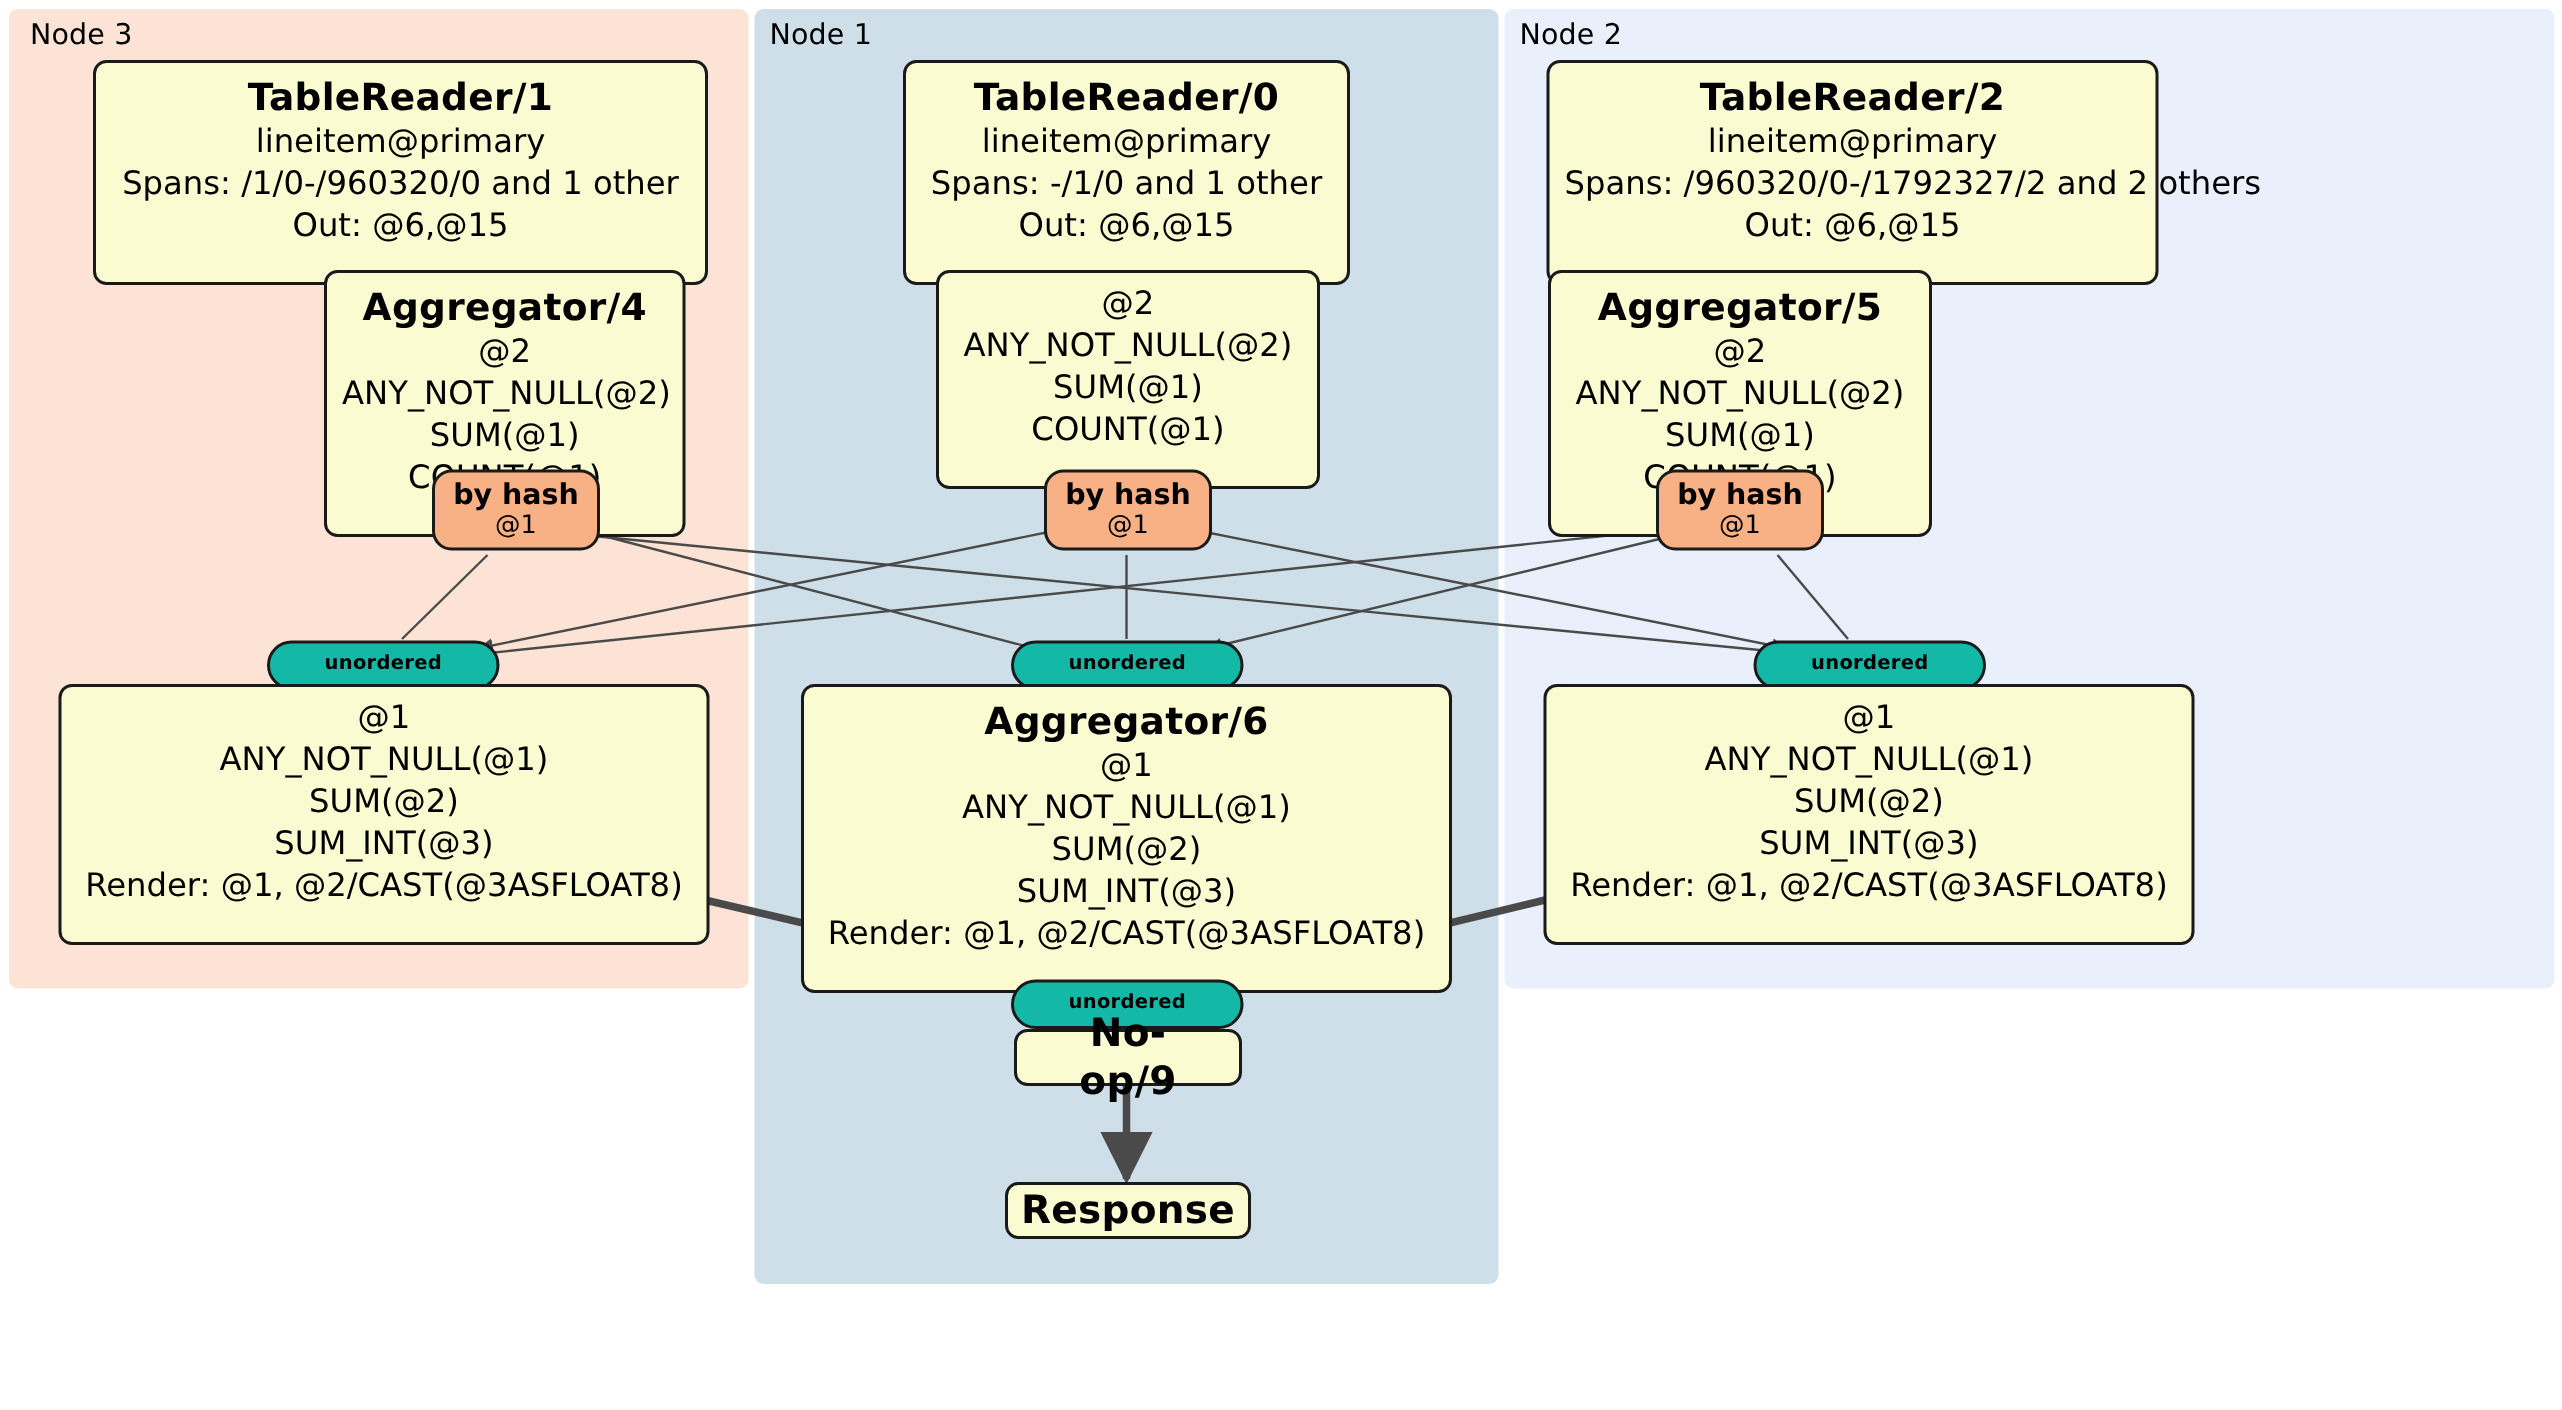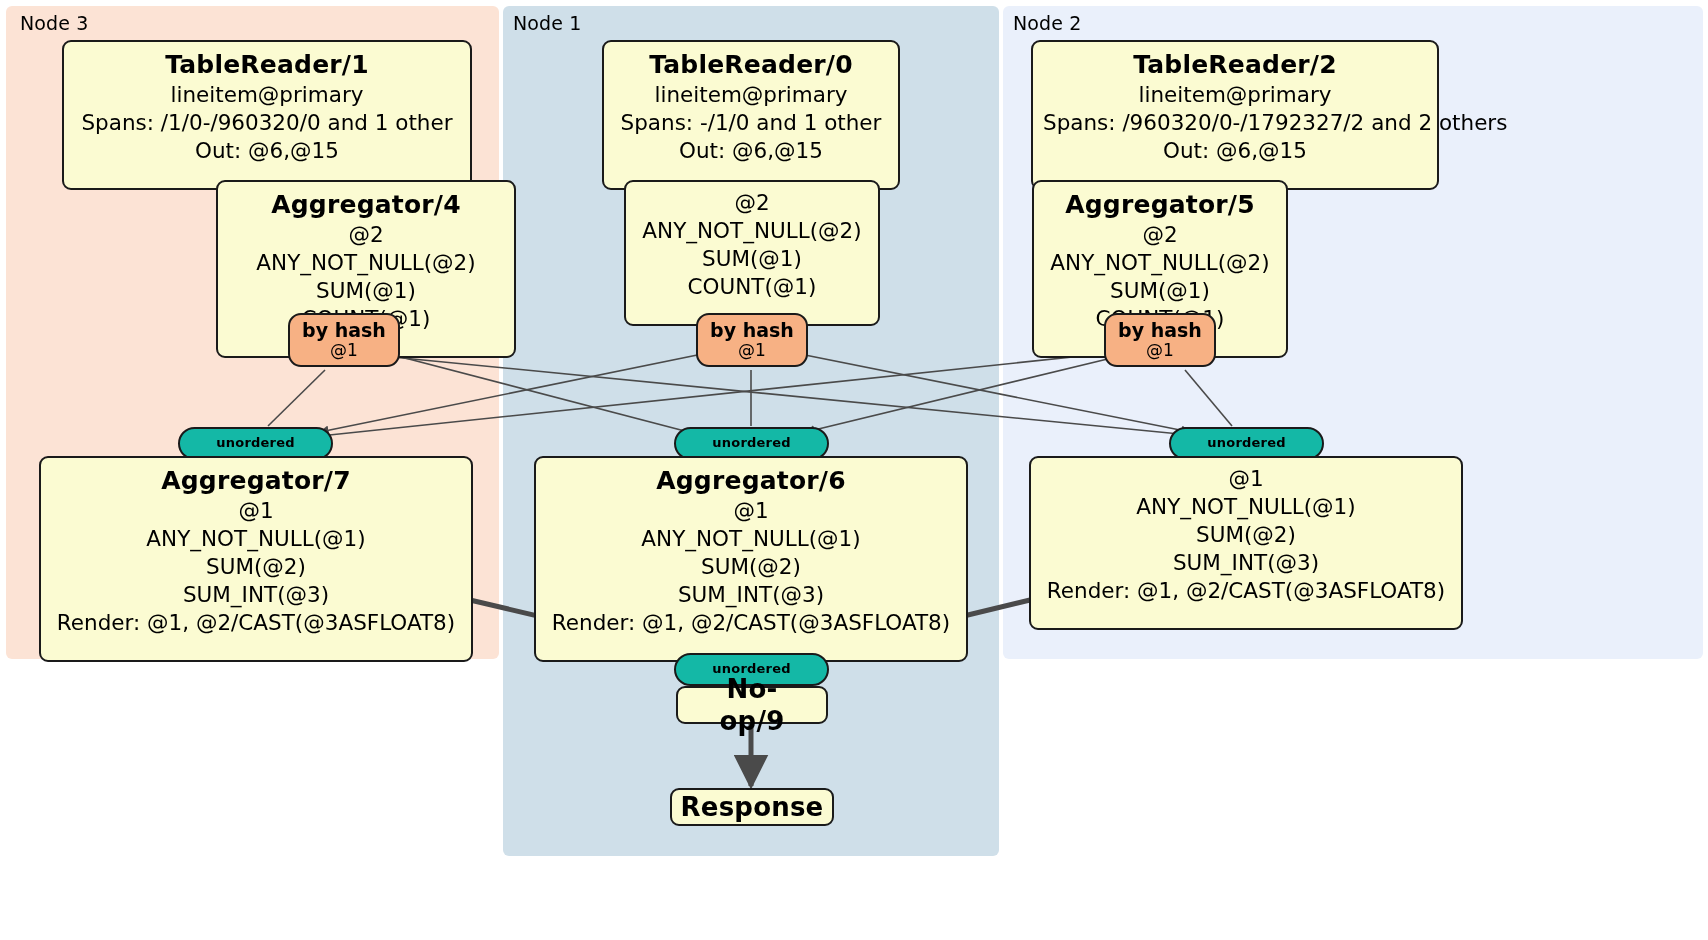--- a/index.html
+++ b/index.html
@@ -147,21 +147,21 @@
     <span class="ln">Out: @6,@15</span>
   </div>
 
   <div class="box" style="left:1031px;top:40px;width:408px;">
     <span class="ttl">TableReader/2</span>
     <span class="ln">lineitem@primary</span>
     <span class="ln">Spans: /960320/0-/1792327/2 and 2 others</span>
     <span class="ln">Out: @6,@15</span>
   </div>
 
-  <div class="box" style="left:216px;top:180px;width:300px;">
+  <div class="box" style="left:216px;top:180px;width:241px;">
     <span class="ttl">Aggregator/4</span>
     <span class="ln">@2</span>
     <span class="ln">ANY_NOT_NULL(@2)</span>
     <span class="ln">SUM(@1)</span>
     <span class="ln">COUNT(@1)</span>
   </div>
 
   <div class="box" style="left:624px;top:180px;width:256px;">
     <span class="ln">@2</span>
     <span class="ln">ANY_NOT_NULL(@2)</span>
@@ -194,21 +194,20 @@
     <span>unordered</span>
   </div>
   <div class="pill unordered" style="left:674px;top:427px;width:155px;height:33px;">
     <span>unordered</span>
   </div>
   <div class="pill unordered" style="left:1169px;top:427px;width:155px;height:33px;">
     <span>unordered</span>
   </div>
 
   <div class="box" style="left:39px;top:456px;width:434px;">
-    <span class="ttl">Aggregator/7</span>
     <span class="ln">@1</span>
     <span class="ln">ANY_NOT_NULL(@1)</span>
     <span class="ln">SUM(@2)</span>
     <span class="ln">SUM_INT(@3)</span>
     <span class="ln">Render: @1, @2/CAST(@3ASFLOAT8)</span>
   </div>
 
   <div class="box" style="left:534px;top:456px;width:434px;">
     <span class="ttl">Aggregator/6</span>
     <span class="ln">@1</span>

